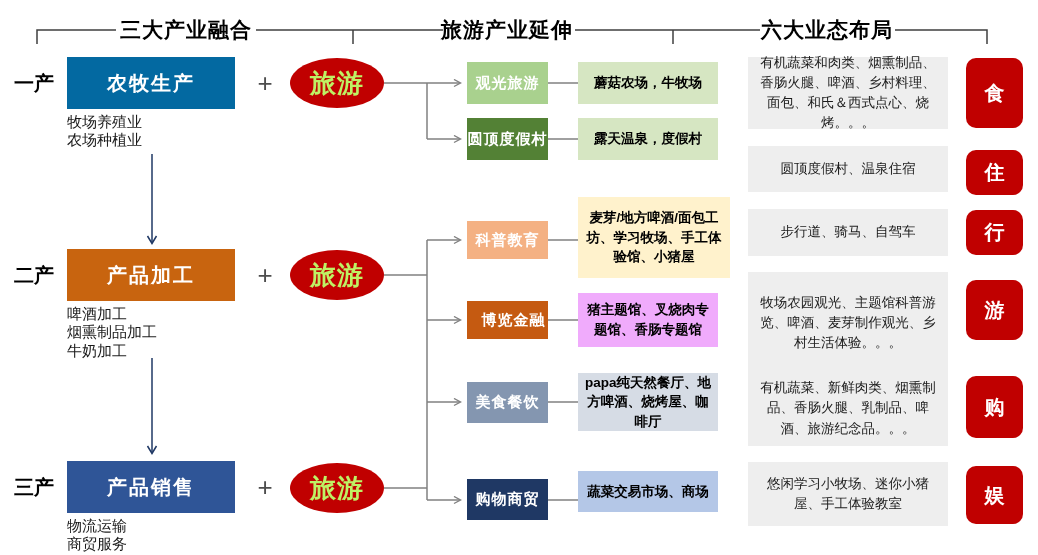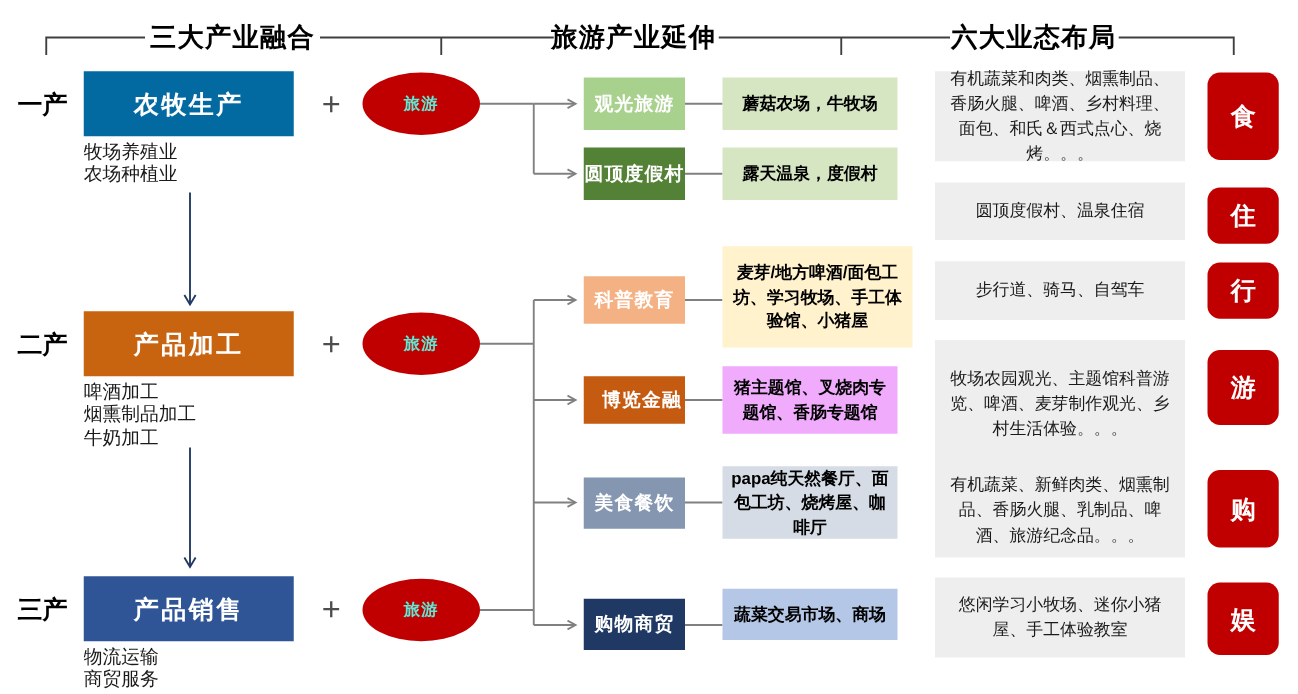--- a/index.html
+++ b/index.html
@@ -12,21 +12,21 @@
   
   .hdr{font-size:21px;font-weight:bold;color:#000;letter-spacing:1px;}
   
   .tier-label{font-size:20px;font-weight:bold;color:#000;}
   .ind-box{color:#fff;font-size:20px;font-weight:bold;letter-spacing:2px;}
   .ind-1{background:#0369a1;}
   .ind-2{background:#c8640f;}
   .ind-3{background:#2f5597;}
   .sub-list{font-size:15px;line-height:1.22;color:#1a1a1a;text-align:left;}
   .plus{font-size:26px;color:#4d4d4d;font-weight:300;}
-  .ellipse{background:#c00000;border-radius:50%;color:#5eead4;font-size:13px;font-weight:bold;letter-spacing:1px;}
+  .ellipse{background:#c00000;border-radius:50%;color:#bef264;font-size:26px;font-weight:bold;letter-spacing:1px;}
   
   .cat{color:#fff;font-size:15px;font-weight:bold;letter-spacing:1px;}
   .cat-1{background:#a9d18e;}
   .cat-2{background:#538135;}
   .cat-3{background:#f4b183;}
   .cat-4{background:#c55a11;}
   .cat-5{background:#8496b0;}
   .cat-6{background:#1f3864;}
   .ex{font-size:13.5px;font-weight:bold;color:#000;line-height:1.45;padding:2px 5px;}
   .ex-1,.ex-2{background:#d6e6c2;}
@@ -127,21 +127,21 @@
   <div class="abs cat cat-2 center" style="left:467px;top:118px;width:81px;height:42px;">圆顶度假村</div>
   <div class="abs ex ex-2 center" style="left:578px;top:118px;width:140px;height:42px;">露天温泉，度假村</div>
 
   <div class="abs cat cat-3 center" style="left:467px;top:221px;width:81px;height:38px;">科普教育</div>
   <div class="abs ex ex-3 center" style="left:578px;top:197px;width:152px;height:81px;">麦芽/地方啤酒/面包工坊、学习牧场、手工体验馆、小猪屋</div>
 
   <div class="abs cat cat-4 center" style="left:467px;top:301px;width:81px;height:38px;padding-left:12px;">博览金融</div>
   <div class="abs ex ex-4 center" style="left:578px;top:293px;width:140px;height:54px;">猪主题馆、叉烧肉专题馆、香肠专题馆</div>
 
   <div class="abs cat cat-5 center" style="left:467px;top:382px;width:81px;height:41px;">美食餐饮</div>
-  <div class="abs ex ex-5 center" style="left:578px;top:373px;width:140px;height:58px;">papa纯天然餐厅、面包工坊、烧烤屋、咖啡厅</div>
+  <div class="abs ex ex-5 center" style="left:578px;top:373px;width:140px;height:58px;">papa纯天然餐厅、地方啤酒、烧烤屋、咖啡厅</div>
 
   <div class="abs cat cat-6 center" style="left:467px;top:479px;width:81px;height:41px;">购物商贸</div>
   <div class="abs ex ex-6 center" style="left:578px;top:471px;width:140px;height:41px;">蔬菜交易市场、商场</div>
 
   <div class="abs desc center" style="left:748px;top:57px;width:200px;height:72px;">有机蔬菜和肉类、烟熏制品、香肠火腿、啤酒、乡村料理、面包、和氏＆西式点心、烧烤。。。</div>
   <div class="abs tag center" style="left:966px;top:58px;width:57px;height:70px;">食</div>
 
   <div class="abs desc center" style="left:748px;top:146px;width:200px;height:46px;">圆顶度假村、温泉住宿</div>
   <div class="abs tag center" style="left:966px;top:150px;width:57px;height:45px;">住</div>
 

